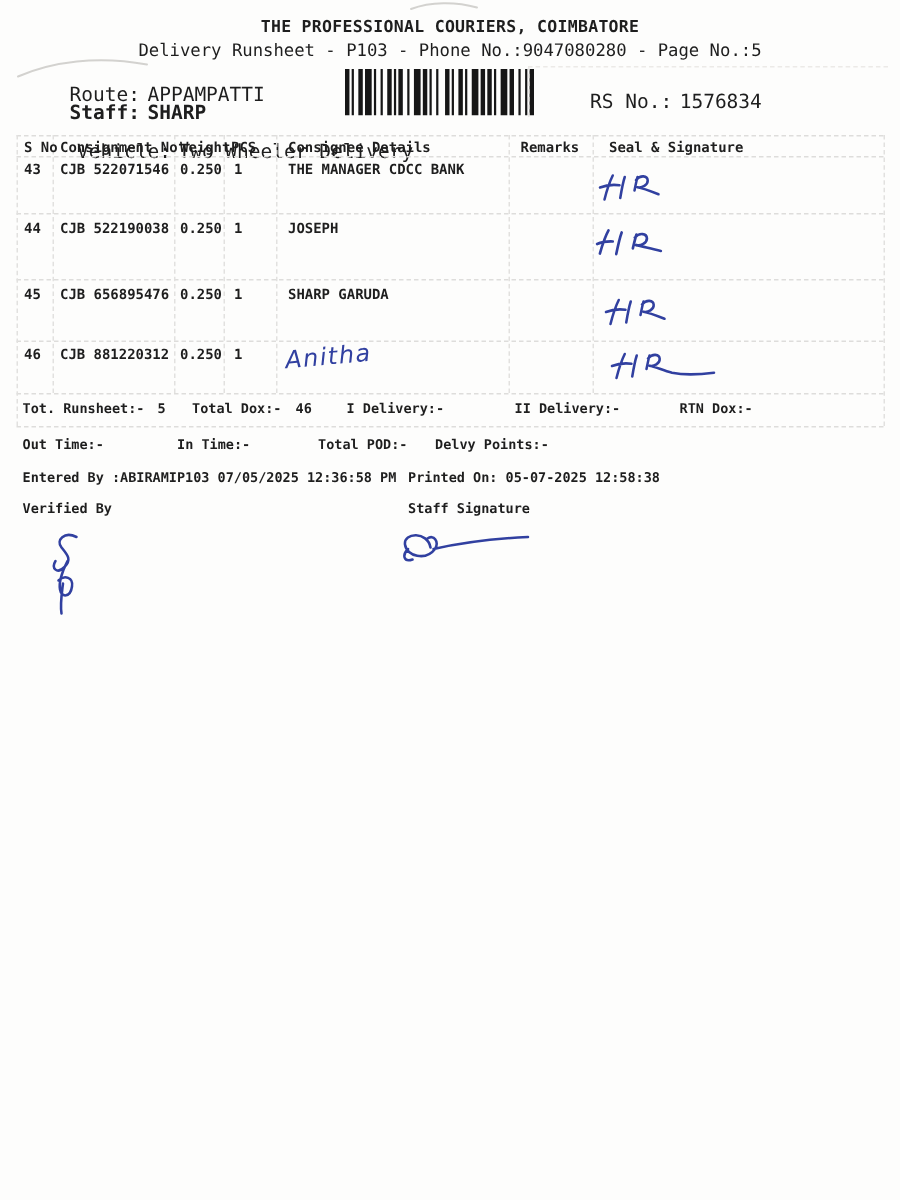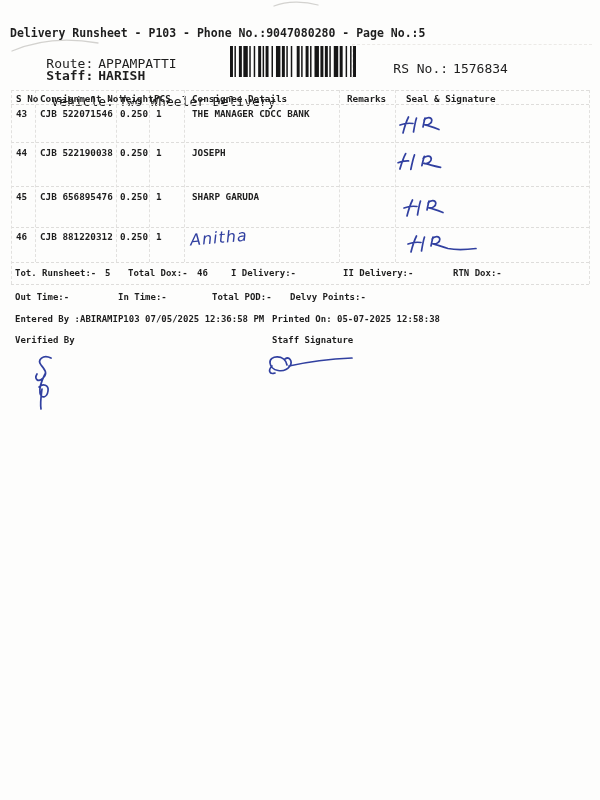--- a/index.html
+++ b/index.html
@@ -4,21 +4,21 @@
 <style>
   html,body{margin:0;padding:0;background:#ffffff;}
   .page{position:relative;width:600px;height:800px;background:#fdfdfc;overflow:hidden;
         font-family:"DejaVu Sans Mono","Liberation Mono",monospace;color:#1e1e1e;}
   .abs{position:absolute;white-space:pre;}
   .b{font-weight:700;}
   .t10{font-size:13px;}
   .t93{font-size:9.3px;}
   .t9{font-size:9px;}
   .title{left:0;right:0;top:11px;text-align:center;font-size:11px;font-weight:700;letter-spacing:.2px;}
-  .subtitle{left:10px;right:0;top:26px;text-align:left;font-size:11.5px;font-weight:700;}
+  .subtitle{left:0;right:0;top:26px;text-align:center;font-size:11.5px;font-weight:400;}
   .hline{position:absolute;height:0;border-top:1px dashed #dedddb;}
   .vline{position:absolute;width:0;border-left:1px dashed #e2e1df;}
   .faint{border-color:#eceae7;}
   .sig{position:absolute;}
   .sig path{fill:none;stroke:#3140a0;stroke-width:1.7;stroke-linecap:round;stroke-linejoin:round;}
   .artifact path{fill:none;stroke:#d3d2cf;stroke-width:1.3;stroke-linecap:round;}
   .handwritten{font-family:"DejaVu Sans",sans-serif;font-style:italic;color:#3140a0;
                font-size:16px;transform:rotate(-5deg);letter-spacing:1px;}
   .barcode{position:absolute;left:230px;top:46px;width:126px;height:31px;}
   .lblgap{margin-right:5px;}
@@ -28,27 +28,28 @@
 
 <div class="page">
 
   <svg class="sig artifact" style="left:10px;top:34px" width="92" height="22" viewBox="0 0 92 22">
       <path d="M2 17 C25 7 55 3 88 9"></path>
     </svg>
   <svg class="sig artifact" style="left:272px;top:0" width="48" height="8" viewBox="0 0 48 8">
       <path d="M2 6 C15 1 32 1 46 5"></path>
     </svg>
 
+  <div class="abs title">THE PROFESSIONAL COURIERS, COIMBATORE</div>
   <div class="abs subtitle">Delivery Runsheet - P103 - Phone No.:9047080280 - Page No.:5</div>
 
   <div class="abs t10" style="left:15px;top:41px">
     <span class="lblgap">Route:</span><span>APPAMPATTI</span>
   </div>
   <div class="abs t10 b" style="left:15px;top:53px">
-    <span class="lblgap">Staff:</span><span>HARISH</span>
+    <span class="lblgap">Staff:</span><span>SHARP</span>
   </div>
   <div class="abs t10" style="left:20px;top:79px">
     <span class="lblgap">Vehicle:</span><span>Two Wheeler Delivery</span>
   </div>
 
   <div class="barcode"><svg width="126" height="31" viewBox="0 0 85 30" preserveAspectRatio="none">
         <rect x="0" y="0" width="2" height="30" fill="#161616"></rect>
         <rect x="3" y="0" width="1" height="30" fill="#161616"></rect>
         <rect x="6" y="0" width="2" height="30" fill="#161616"></rect>
         <rect x="9" y="0" width="3" height="30" fill="#161616"></rect>

